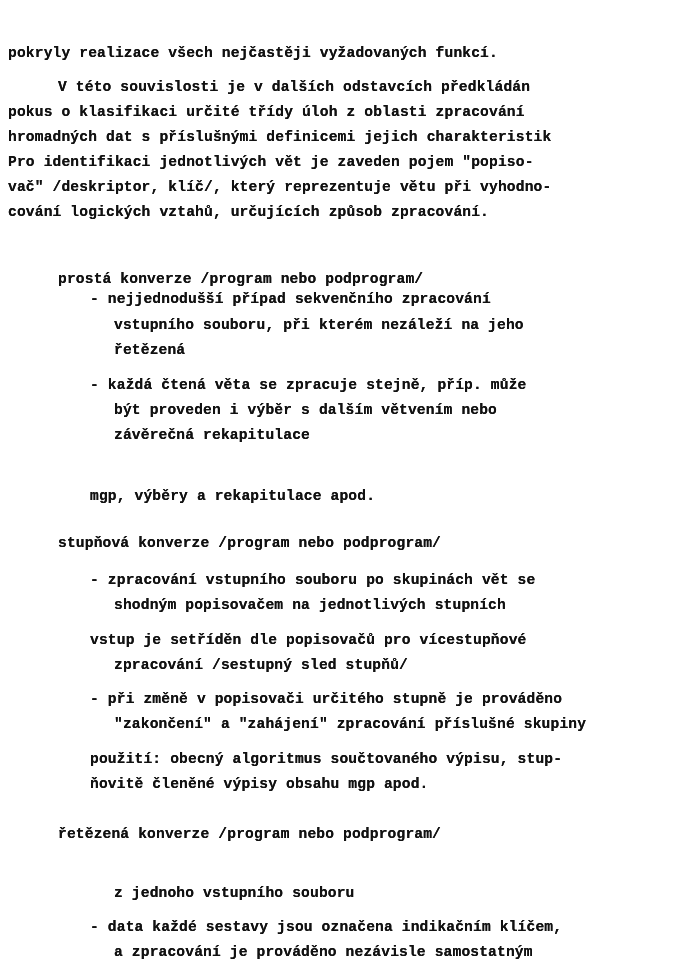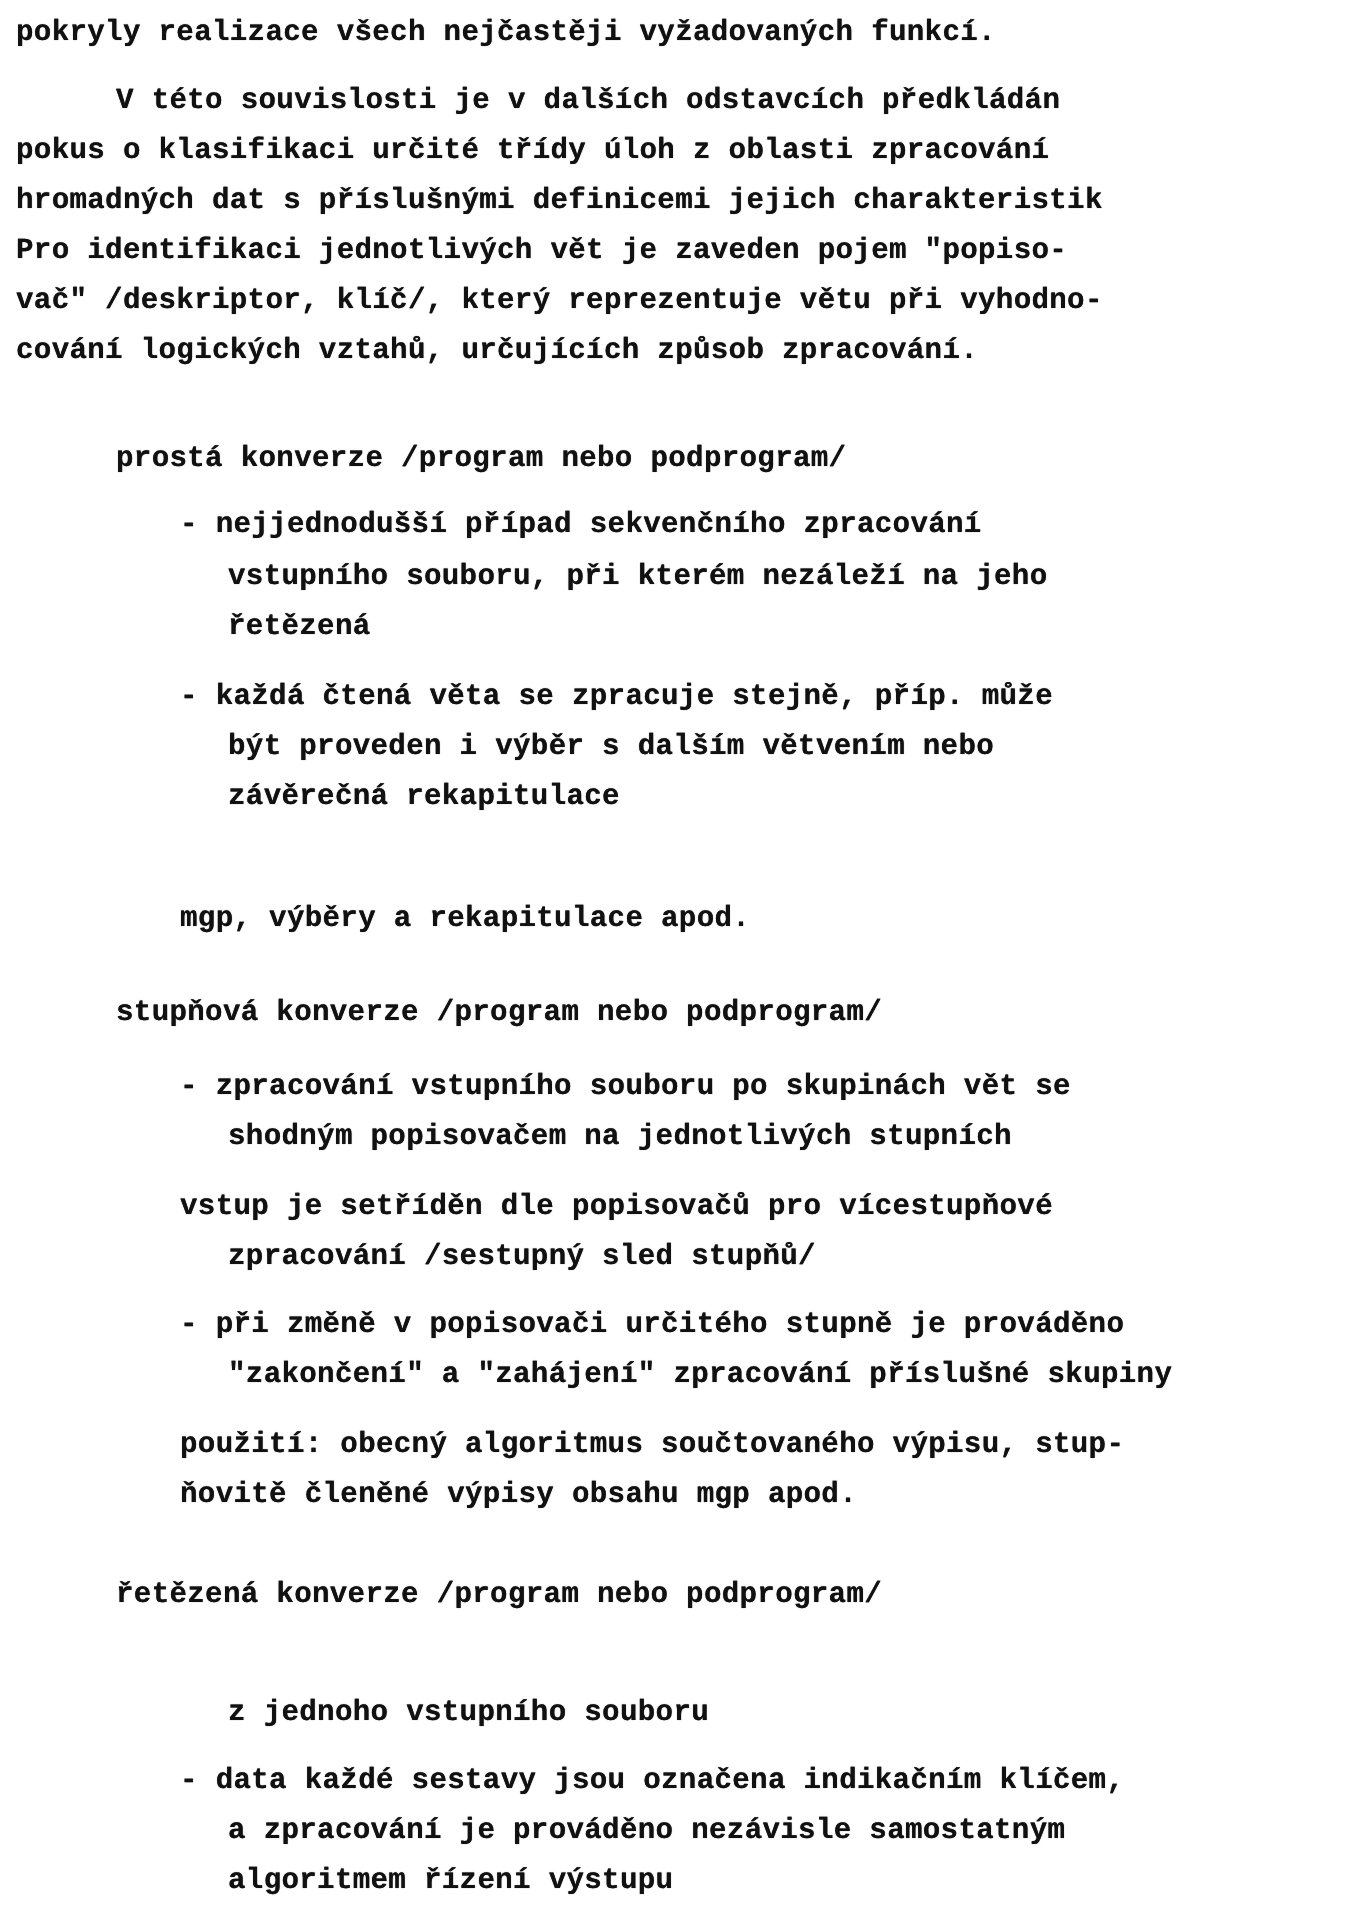--- a/index.html
+++ b/index.html
@@ -23,37 +23,38 @@
     height: 959px;
   }
   .line {
     position: absolute;
     white-space: pre;
     font-size: 14.6px;
     line-height: 18px;
     letter-spacing: 0.15px;
     font-weight: bold;
     text-shadow: 0 0 0.4px #222;
+    margin-top: 36px;
   }
 </style>
 </head>
 <body>
 
 <div class="page">
 
   <div class="line" style="left:8px; top:8px;">pokryly realizace všech nejčastěji vyžadovaných funkcí.</div>
 
   <div class="line" style="left:58px; top:42px;">V této souvislosti je v dalších odstavcích předkládán</div>
   <div class="line" style="left:8px; top:67px;text-align:right;">pokus o klasifikaci určité třídy úloh z oblasti zpracování</div>
   <div class="line" style="left:8px; top:92px;">hromadných dat s příslušnými definicemi jejich charakteristik</div>
   <div class="line" style="left:8px; top:117px;">Pro identifikaci jednotlivých vět je zaveden pojem "popiso-</div>
   <div class="line" style="left:8px; top:142px;">vač" /deskriptor, klíč/, který reprezentuje větu při vyhodno-</div>
   <div class="line" style="left:8px; top:167px;">cování logických vztahů, určujících způsob zpracování.</div>
 
-  <div class="line" style="left:58px; top:221px;">prostá konverze /program nebo podprogram/</div>
+  <div class="line" style="left:58px; top:234px;">prostá konverze /program nebo podprogram/</div>
 
   <div class="line" style="left:90px; top:254px;">- nejjednodušší případ sekvenčního zpracování</div>
   <div class="line" style="left:114px; top:280px;">vstupního souboru, při kterém nezáleží na jeho</div>
   <div class="line" style="left:114px; top:305px;">řetězená</div>
 
   <div class="line" style="left:90px; top:340px;">- každá čtená věta se zpracuje stejně, příp. může</div>
   <div class="line" style="left:114px; top:365px;">být proveden i výběr s dalším větvením nebo</div>
   <div class="line" style="left:114px; top:390px;">závěrečná rekapitulace</div>
 
   <div class="line" style="left:90px; top:451px;">mgp, výběry a rekapitulace apod.</div>

